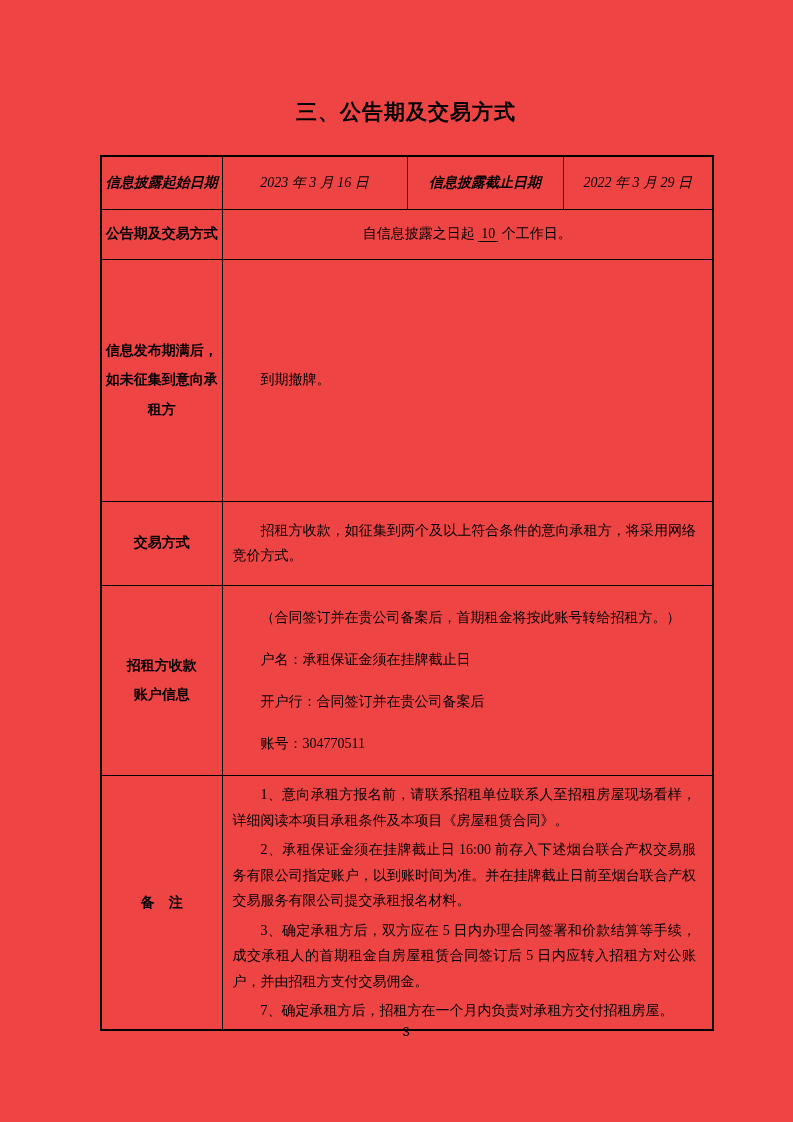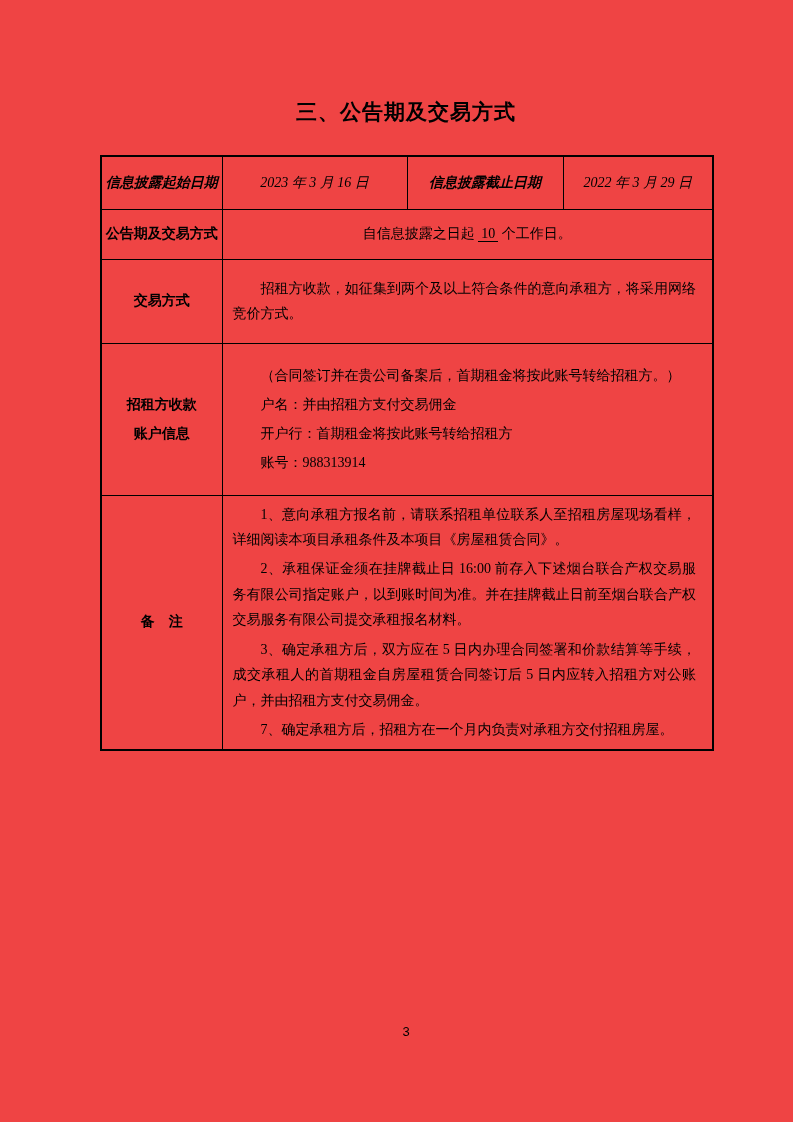--- a/index.html
+++ b/index.html
@@ -50,21 +50,21 @@
   td.val.center { text-align: center; padding: 2px 4px; }
   .r1 td { height: 53px; font-style: italic; }
   .r2 td { height: 50px; }
   .r3 td { height: 242px; }
   .r4 td { height: 84px; }
   .r5 td { height: 152px; }
   .r6 td { height: 240px; border-radius: 27px; }
   .u-num { border-bottom: 1px solid #000; padding: 0 3px; }
   p.ind { text-indent: 2em; }
   .r4 p, .r6 p { text-align: justify; line-height: 1.82; }
-  .r5 p { line-height: 1.8; margin: 4px 0; text-indent: 2em; }
+  .r5 p { line-height: 1.8; margin: 17px 0; text-indent: 2em; }
   .r6 p { margin: 4px 0; }
   .page-number {
     position: absolute;
     left: 100px;
     top: 1024px;
     width: 612px;
     text-align: center;
     font-size: 13px;
     font-family: "Liberation Sans", sans-serif;
   }
@@ -91,34 +91,40 @@
       <td class="val center">2022 年 3 月 29 日</td>
     </tr>
     <tr class="r2">
       <td class="lbl">公告期及交易方式</td>
       <td class="val center" colspan="3">
         <span>自信息披露之日起</span>
         <span class="u-num">10</span>
         <span>个工作日。</span>
       </td>
     </tr>
+    <tr class="r3">
+      <td class="lbl">信息发布期满后，如未征集到意向承租方</td>
+      <td class="val" colspan="3">
+        <p class="ind">到期撤牌。</p>
+      </td>
+    </tr>
     <tr class="r4">
       <td class="lbl">交易方式</td>
       <td class="val" colspan="3">
         <p class="ind">招租方收款，如征集到两个及以上符合条件的意向承租方，将采用网络竞价方式。</p>
       </td>
     </tr>
     <tr class="r5">
       <td class="lbl pre">招租方收款
 账户信息</td>
       <td class="val" colspan="3">
         <p>（合同签订并在贵公司备案后，首期租金将按此账号转给招租方。）</p>
-        <p>户名：并由招租方支付交易佣金</p>
-        <p>开户行：首期租金将按此账号转给招租方</p>
-        <p>账号：988313914</p>
+        <p>户名：承租保证金须在挂牌截止日</p>
+        <p>开户行：合同签订并在贵公司备案后</p>
+        <p>账号：304770511</p>
       </td>
     </tr>
     <tr class="r6">
       <td class="lbl">备　注</td>
       <td class="val" colspan="3">
         <p class="ind">1、意向承租方报名前，请联系招租单位联系人至招租房屋现场看样，详细阅读本项目承租条件及本项目《房屋租赁合同》。</p>
         <p class="ind">2、承租保证金须在挂牌截止日 16:00 前存入下述烟台联合产权交易服务有限公司指定账户，以到账时间为准。并在挂牌截止日前至烟台联合产权交易服务有限公司提交承租报名材料。</p>
         <p class="ind">3、确定承租方后，双方应在 5 日内办理合同签署和价款结算等手续，成交承租人的首期租金自房屋租赁合同签订后 5 日内应转入招租方对公账户，并由招租方支付交易佣金。</p>
         <p class="ind">7、确定承租方后，招租方在一个月内负责对承租方交付招租房屋。</p>
       </td>

